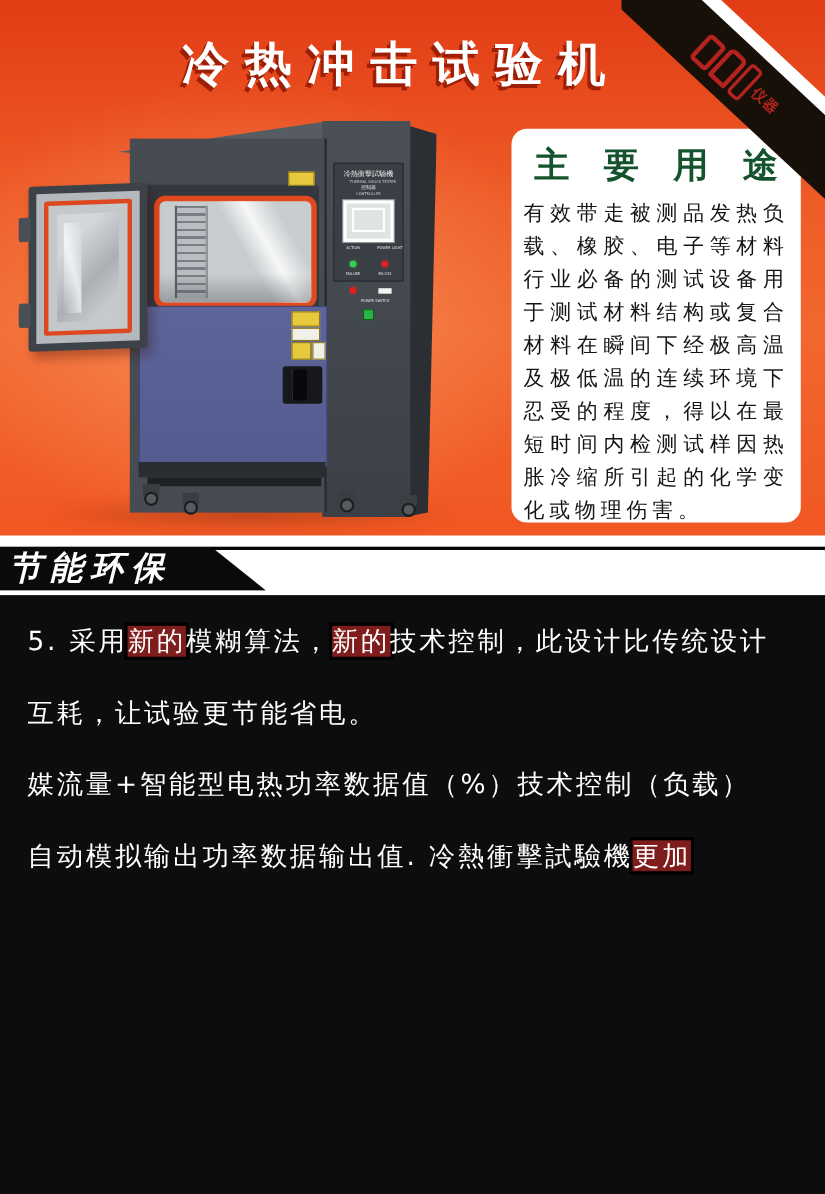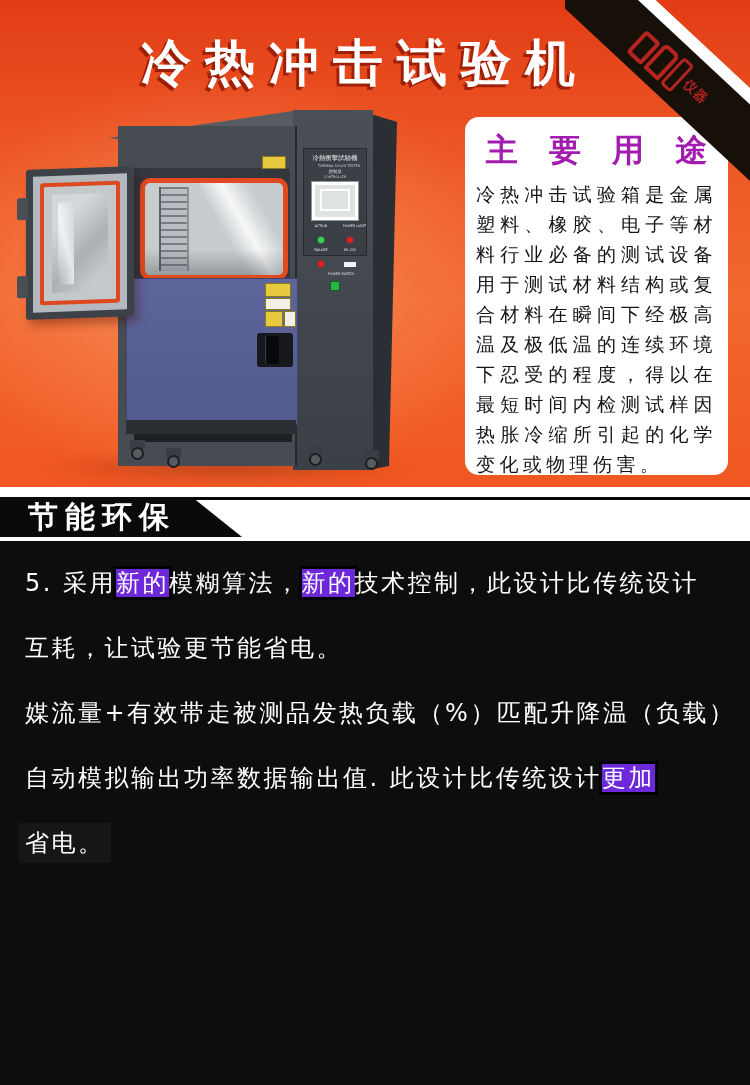--- a/index.html
+++ b/index.html
@@ -5,21 +5,21 @@
   html,body{margin:0;padding:0;}
   body{width:750px;height:1085px;overflow:hidden;font-family:"DejaVu Sans","Liberation Sans",sans-serif;}
   .poster{position:relative;width:750px;height:1085px;background:#ffffff;overflow:hidden;}
 
   
   .hero{position:absolute;left:0;top:0;width:750px;height:487px;
     background:
       radial-gradient(420px 300px at 30% 58%, rgba(255,180,130,.50), rgba(255,180,130,0) 70%),
       linear-gradient(180deg,#e23c15 0%,#ee5c28 38%,#f2672f 62%,#f05722 100%);}
   .hero-title{position:absolute;left:0;top:30px;width:730px;text-align:center;
-    color:#ffffff;font-size:50px;font-weight:bold;letter-spacing:14px;
+    color:#ffffff;font-size:43px;font-weight:bold;letter-spacing:14px;
     text-shadow:-3px 3px 0 #9e1f08, -1px 1px 0 #9e1f08;}
 
   
   .corner-wrap{position:absolute;top:0;right:0;width:185px;height:185px;overflow:hidden;z-index:6;}
   .corner-ribbon{position:absolute;left:-28px;top:42px;width:270px;height:56px;background:#171009;
     transform:rotate(43deg);box-shadow:0 -12px 0 0 #ffffff;
     display:flex;align-items:center;justify-content:center;}
   .logo-marks{display:inline-flex;align-items:flex-end;gap:3px;margin-right:4px;}
   .logo-marks i{display:inline-block;border:4px solid #b5231f;border-radius:4px;background:transparent;}
   .logo-marks i.a{width:12px;height:22px;}
@@ -91,37 +91,37 @@
   .door-glass{left:8px;top:8px;right:8px;bottom:8px;
     background:linear-gradient(135deg,#d2d7da 25%,#aab0b4 60%,#c5cacd 85%);}
   .door-glass:after{content:"";position:absolute;left:10%;top:8%;width:30%;height:84%;
     background:linear-gradient(75deg,rgba(255,255,255,0),rgba(255,255,255,.7),rgba(255,255,255,0));}
   .door-hinge{left:-9px;width:11px;height:22px;background:#4a4f55;border-radius:2px;}
   .h1{top:28px;} .h2{top:106px;}
 
   
   .usage-card{position:absolute;left:465px;top:117px;width:263px;height:358px;background:#ffffff;
     border-radius:14px;z-index:4;padding:0;box-sizing:border-box;}
-  .usage-title{margin:12px 8px 6px;text-align:center;font-size:32px;font-weight:bold;color:#a21caf;
+  .usage-title{margin:12px 8px 6px;text-align:center;font-size:32px;font-weight:bold;color:#14532d;
     letter-spacing:10px;text-indent:10px;white-space:nowrap;}
   .usage-body{margin:2px 11px 0;font-size:19px;line-height:30px;letter-spacing:4.4px;color:#151515;
     text-align:justify;}
 
   
   .banner-strip{position:absolute;left:0;top:487px;width:750px;height:54px;background:#ffffff;}
   .banner-line{position:absolute;left:0;top:10px;width:750px;height:3px;background:#050505;}
   .banner-tab{position:absolute;left:0;top:10px;width:252px;height:40px;background:#0a0a0a;
     clip-path:polygon(0 0,192px 0,242px 100%,0 100%);
-    color:#fff;font-size:30px;font-weight:bold;letter-spacing:7px;line-height:40px;padding-left:28px;box-sizing:border-box;}
+    color:#fff;font-size:30px;font-weight:bold;letter-spacing:7px;line-height:40px;padding-left:8px;box-sizing:border-box;font-style:italic;}
 
   
   .features{position:absolute;left:0;top:541px;width:750px;height:544px;background:#0d0d0d;
     padding:10px 0 0 25px;box-sizing:border-box;}
   .feature-line{color:#ffffff;font-size:24px;letter-spacing:2.5px;line-height:65px;white-space:nowrap;}
-  .hl-dark{background:#6d28d9;box-shadow:0 0 0 3px #000000;}
+  .hl-dark{background:#7f1d1d;box-shadow:0 0 0 3px #000000;}
   .hl-light{background:#161616;box-shadow:0 0 0 6px #161616;}
 </style>
 </head>
 <body>
 
 <div class="poster">
 
   <div class="hero">
     <div class="hero-title">冷热冲击试验机</div>
 
@@ -189,21 +189,21 @@
         <div class="door-ring">
           <div class="door-glass"></div>
         </div>
         <div class="door-hinge h1"></div>
         <div class="door-hinge h2"></div>
       </div>
     </div>
 
     <div class="usage-card">
       <div class="usage-title">主 要 用 途</div>
-      <div class="usage-body">冷热冲击试验箱是金属塑料、橡胶、电子等材料行业必备的测试设备用于测试材料结构或复合材料在瞬间下经极高温及极低温的连续环境下忍受的程度，得以在最短时间内检测试样因热胀冷缩所引起的化学变化或物理伤害。</div>
+      <div class="usage-body">有效带走被测品发热负载、橡胶、电子等材料行业必备的测试设备用于测试材料结构或复合材料在瞬间下经极高温及极低温的连续环境下忍受的程度，得以在最短时间内检测试样因热胀冷缩所引起的化学变化或物理伤害。</div>
     </div>
   </div>
 
   <div class="corner-wrap">
     <div class="corner-ribbon">
       <span class="logo-marks">
           <i class="a"></i>
           <i class="b"></i>
           <i class="c"></i>
         </span>
@@ -213,19 +213,18 @@
 
   <div class="banner-strip">
     <div class="banner-line"></div>
     <div class="banner-tab">节能环保</div>
   </div>
 
   <div class="features">
     <div>
         <div class="feature-line"><span>5. 采用</span><span class="hl-dark">新的</span><span>模糊算法，</span><span class="hl-dark">新的</span><span>技术控制，此设计比传统设计</span></div>
         <div class="feature-line"><span>互耗，让试验更节能省电。</span></div>
-        <div class="feature-line"><span>媒流量+有效带走被测品发热负载（%）匹配升降温（负载）</span></div>
-        <div class="feature-line"><span>自动模拟输出功率数据输出值. 此设计比传统设计</span><span class="hl-dark">更加</span></div>
-        <div class="feature-line"><span class="hl-light">省电。</span></div>
+        <div class="feature-line"><span>媒流量+智能型电热功率数据值（%）技术控制（负载）</span></div>
+        <div class="feature-line"><span>自动模拟输出功率数据输出值. 冷熱衝擊試驗機</span><span class="hl-dark">更加</span></div>
       </div>
   </div>
 
 </div>
 
 </body></html>

